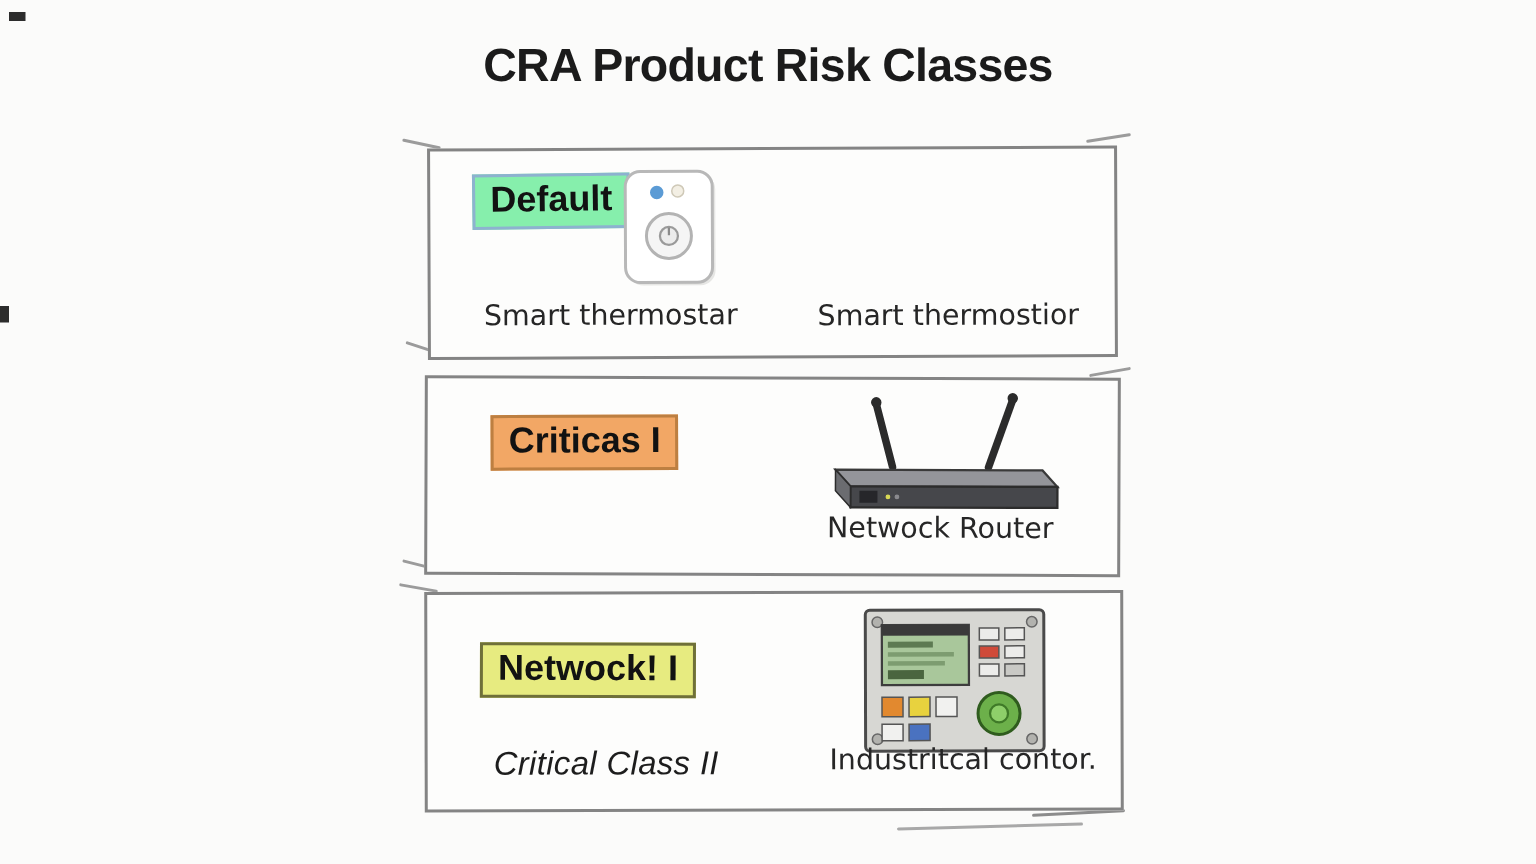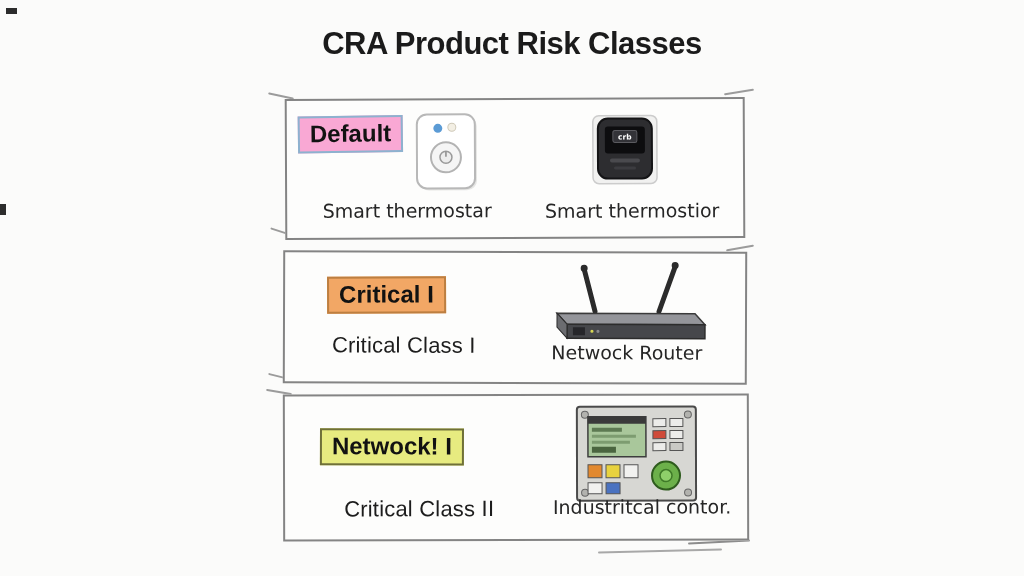--- a/index.html
+++ b/index.html
@@ -17,29 +17,29 @@
     position:absolute; border:2px solid #848484; background:#fdfdfc;
   }
   .box1 { left:285px; top:98px;  width:456px; height:137px; transform:rotate(-0.25deg); }
   .box2 { left:283px; top:251px; width:460px; height:129px; transform:rotate(0.2deg); }
   .box3 { left:283px; top:394px; width:462px; height:143px; transform:rotate(-0.15deg); }
 
   .tag {
     position:absolute; font-weight:bold; font-size:24px;
     padding:2px 10px 3px; border:2px solid; color:#121212; line-height:1.15;
   }
-  .tag-blue   { left:11px; top:15px; background:#f9a8d4; border-color:#8db2cf; transform:rotate(-0.5deg); }
+  .tag-blue   { left:28px; top:15px; background:#86efac; border-color:#8db2cf; transform:rotate(-0.5deg); }
   .tag-orange { left:42px; top:24px; background:#f2a765; border-color:#bd7f41; transform:rotate(-0.4deg); }
   .tag-yellow { left:35px; top:32px; background:#e7eb80; border-color:#6f7039; transform:rotate(0.3deg); }
 
   .class-label {
     position:absolute; font-size:22px; color:#1d1d1d; letter-spacing:0.2px;
   }
   .label-2 { left:47px; top:80px; }
-  .label-3 { left:59px; top:100px; }
+  .label-3 { left:44px; top:100px;font-style:italic; }
 
   .caption {
     position:absolute; font-size:19px; color:#262626; text-align:center;
     font-family:"DejaVu Sans", sans-serif;
   }
   .cap-1a { left:30px;  top:99px;  width:180px; }
   .cap-1b { left:245px; top:100px; width:200px; }
   .cap-2  { left:192px; top:88px;  width:300px; }
   .cap-3  { left:207px; top:100px; width:300px; }
 
@@ -88,39 +88,27 @@
         <rect x="6" y="5" width="58" height="74" rx="10" fill="#e6e6e4"></rect>
         <rect x="4" y="3" width="58" height="74" rx="10" fill="#ffffff" stroke="#b8b8b8" stroke-width="2"></rect>
         <circle cx="25" cy="17" r="4.5" fill="#5b9bd5"></circle>
         <circle cx="39" cy="16" r="4" fill="#f3efe4" stroke="#cfc9b8" stroke-width="1"></circle>
         <circle cx="33" cy="46" r="15" fill="#f5f5f5" stroke="#b3b3b3" stroke-width="2"></circle>
         <circle cx="33" cy="46" r="6" fill="#ececec" stroke="#9a9a9a" stroke-width="1.5"></circle>
         <path d="M33 40.5 v5" stroke="#8a8a8a" stroke-width="1.5"></path>
       </svg>
     </div>
 
-    <div class="icon-wrap thermo-black">
-      <svg width="70" height="74" viewBox="0 0 70 74">
-        <rect x="3" y="2" width="64" height="68" rx="6" fill="#f1f1f0" stroke="#cccccc" stroke-width="1.5"></rect>
-        <rect x="8" y="5" width="54" height="60" rx="10" fill="#2d2d30" stroke="#141416" stroke-width="2"></rect>
-        <rect x="15" y="13" width="40" height="27" rx="3" fill="#0d0d0f"></rect>
-        <rect x="23" y="17" width="24" height="12" rx="2" fill="#333338" stroke="#5b5b60" stroke-width="1"></rect>
-        <text x="35" y="26" font-size="7.5" fill="#ffffff" text-anchor="middle" font-family="DejaVu Sans, sans-serif" font-weight="bold">crb</text>
-        <rect x="20" y="45" width="30" height="4" rx="2" fill="#4a4a4e"></rect>
-        <rect x="24" y="53" width="22" height="3" rx="1.5" fill="#3c3c40"></rect>
-      </svg>
-    </div>
 
     <div class="caption cap-1a">Smart thermostar</div>
     <div class="caption cap-1b">Smart thermostior</div>
   </div>
 
   <div class="box box2">
-    <div class="tag tag-orange">Critical I</div>
-    <div class="class-label label-2">Critical Class I</div>
+    <div class="tag tag-orange">Criticas I</div>
 
     <div class="icon-wrap router">
       <svg width="180" height="92" viewBox="0 0 180 92">
         <path d="M58 52 L47 10" stroke="#2b2b2b" stroke-width="5" stroke-linecap="round"></path>
         <circle cx="47" cy="9" r="3.5" fill="#2b2b2b"></circle>
         <path d="M122 52 L138 7" stroke="#2b2b2b" stroke-width="5" stroke-linecap="round"></path>
         <circle cx="138" cy="6" r="3.5" fill="#2b2b2b"></circle>
         <polygon points="20,54 158,54 168,65 30,65" fill="#94959a" stroke="#3a3a3a" stroke-width="1.5"></polygon>
         <polygon points="30,65 168,65 168,79 30,79" fill="#46474b" stroke="#2c2c2c" stroke-width="1.5"></polygon>
         <polygon points="20,54 30,65 30,79 20,68" fill="#6b6c70" stroke="#2c2c2c" stroke-width="1"></polygon>

